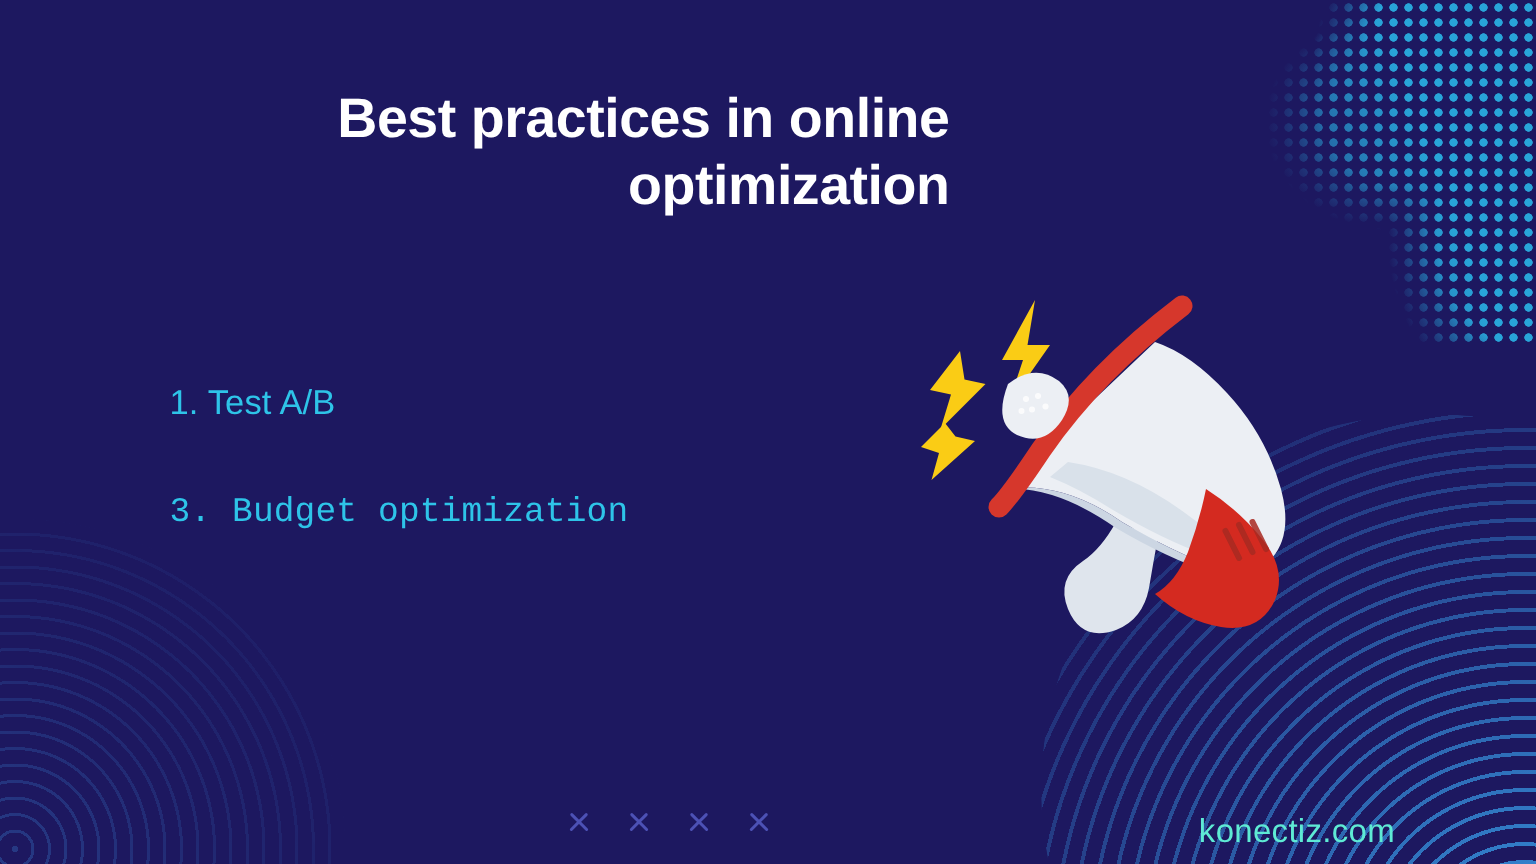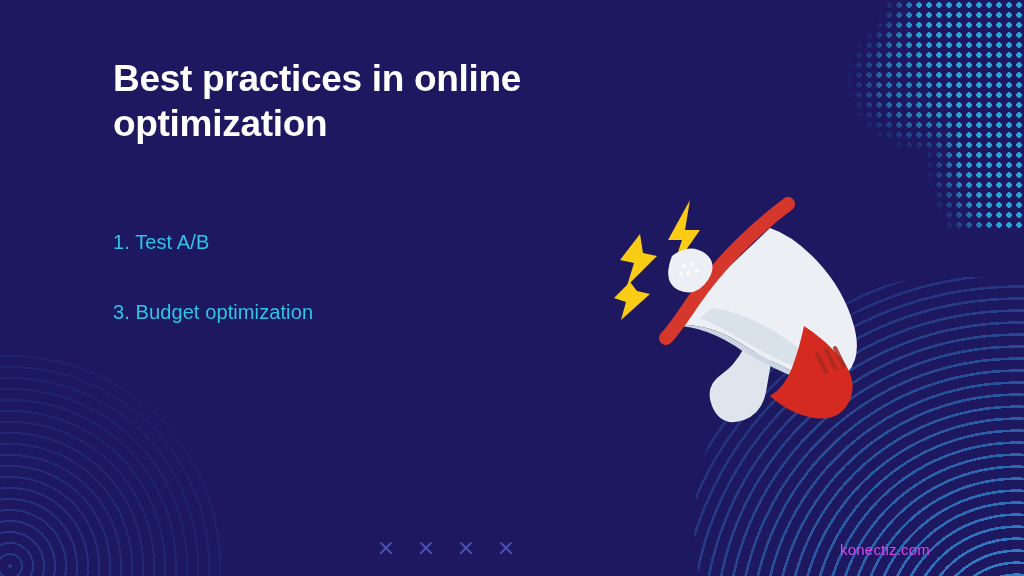--- a/index.html
+++ b/index.html
@@ -76,35 +76,37 @@
   
   #title {
     position:absolute;
     left:113px; top:56px;
     width:520px;
     color:#ffffff;
     font-size:37px;
     font-weight:bold;
     line-height:1.22;
     letter-spacing:-0.3px;
+    text-align:right;
   }
   #bullet-list {
     position:absolute;
     left:113px; top:232px;
     width:420px;
     list-style:none;
   }
   #bullet-list li {
-    font-size:20px;
+    font-size:23px;
     line-height:1;
     margin-bottom:50px;
     letter-spacing:0.1px;
     white-space:nowrap;
-  }
-  #bullet-list li:last-child { margin-bottom:0; }
+    margin-top:25px;
+  }
+  #bullet-list li:last-child { margin-bottom:0;font-family:Liberation Mono, monospace; }
 
   
   #x-marks {
     position:absolute;
     left:378px; top:540px;
     display:flex;
     gap:24px;
   }
   #x-marks .x-mark {
     width:16px; height:16px;
@@ -118,22 +120,22 @@
     width:16px; height:2.4px;
     background:#4c51b5;
     border-radius:1px;
   }
   #x-marks .x-mark::before { transform:rotate(45deg); }
   #x-marks .x-mark::after  { transform:rotate(-45deg); }
 
   #site-url {
     position:absolute;
     right:94px; top:541px;
-    color:#d946ef;
-    font-size:15px;
+    color:#5eead4;
+    font-size:22px;
     letter-spacing:0.2px;
   }
 
   
   #megaphone { position:absolute; left:612px; top:178px; width:256px; height:256px; }
 </style>
 </head>
 <body>
 
 <div id="slide">

